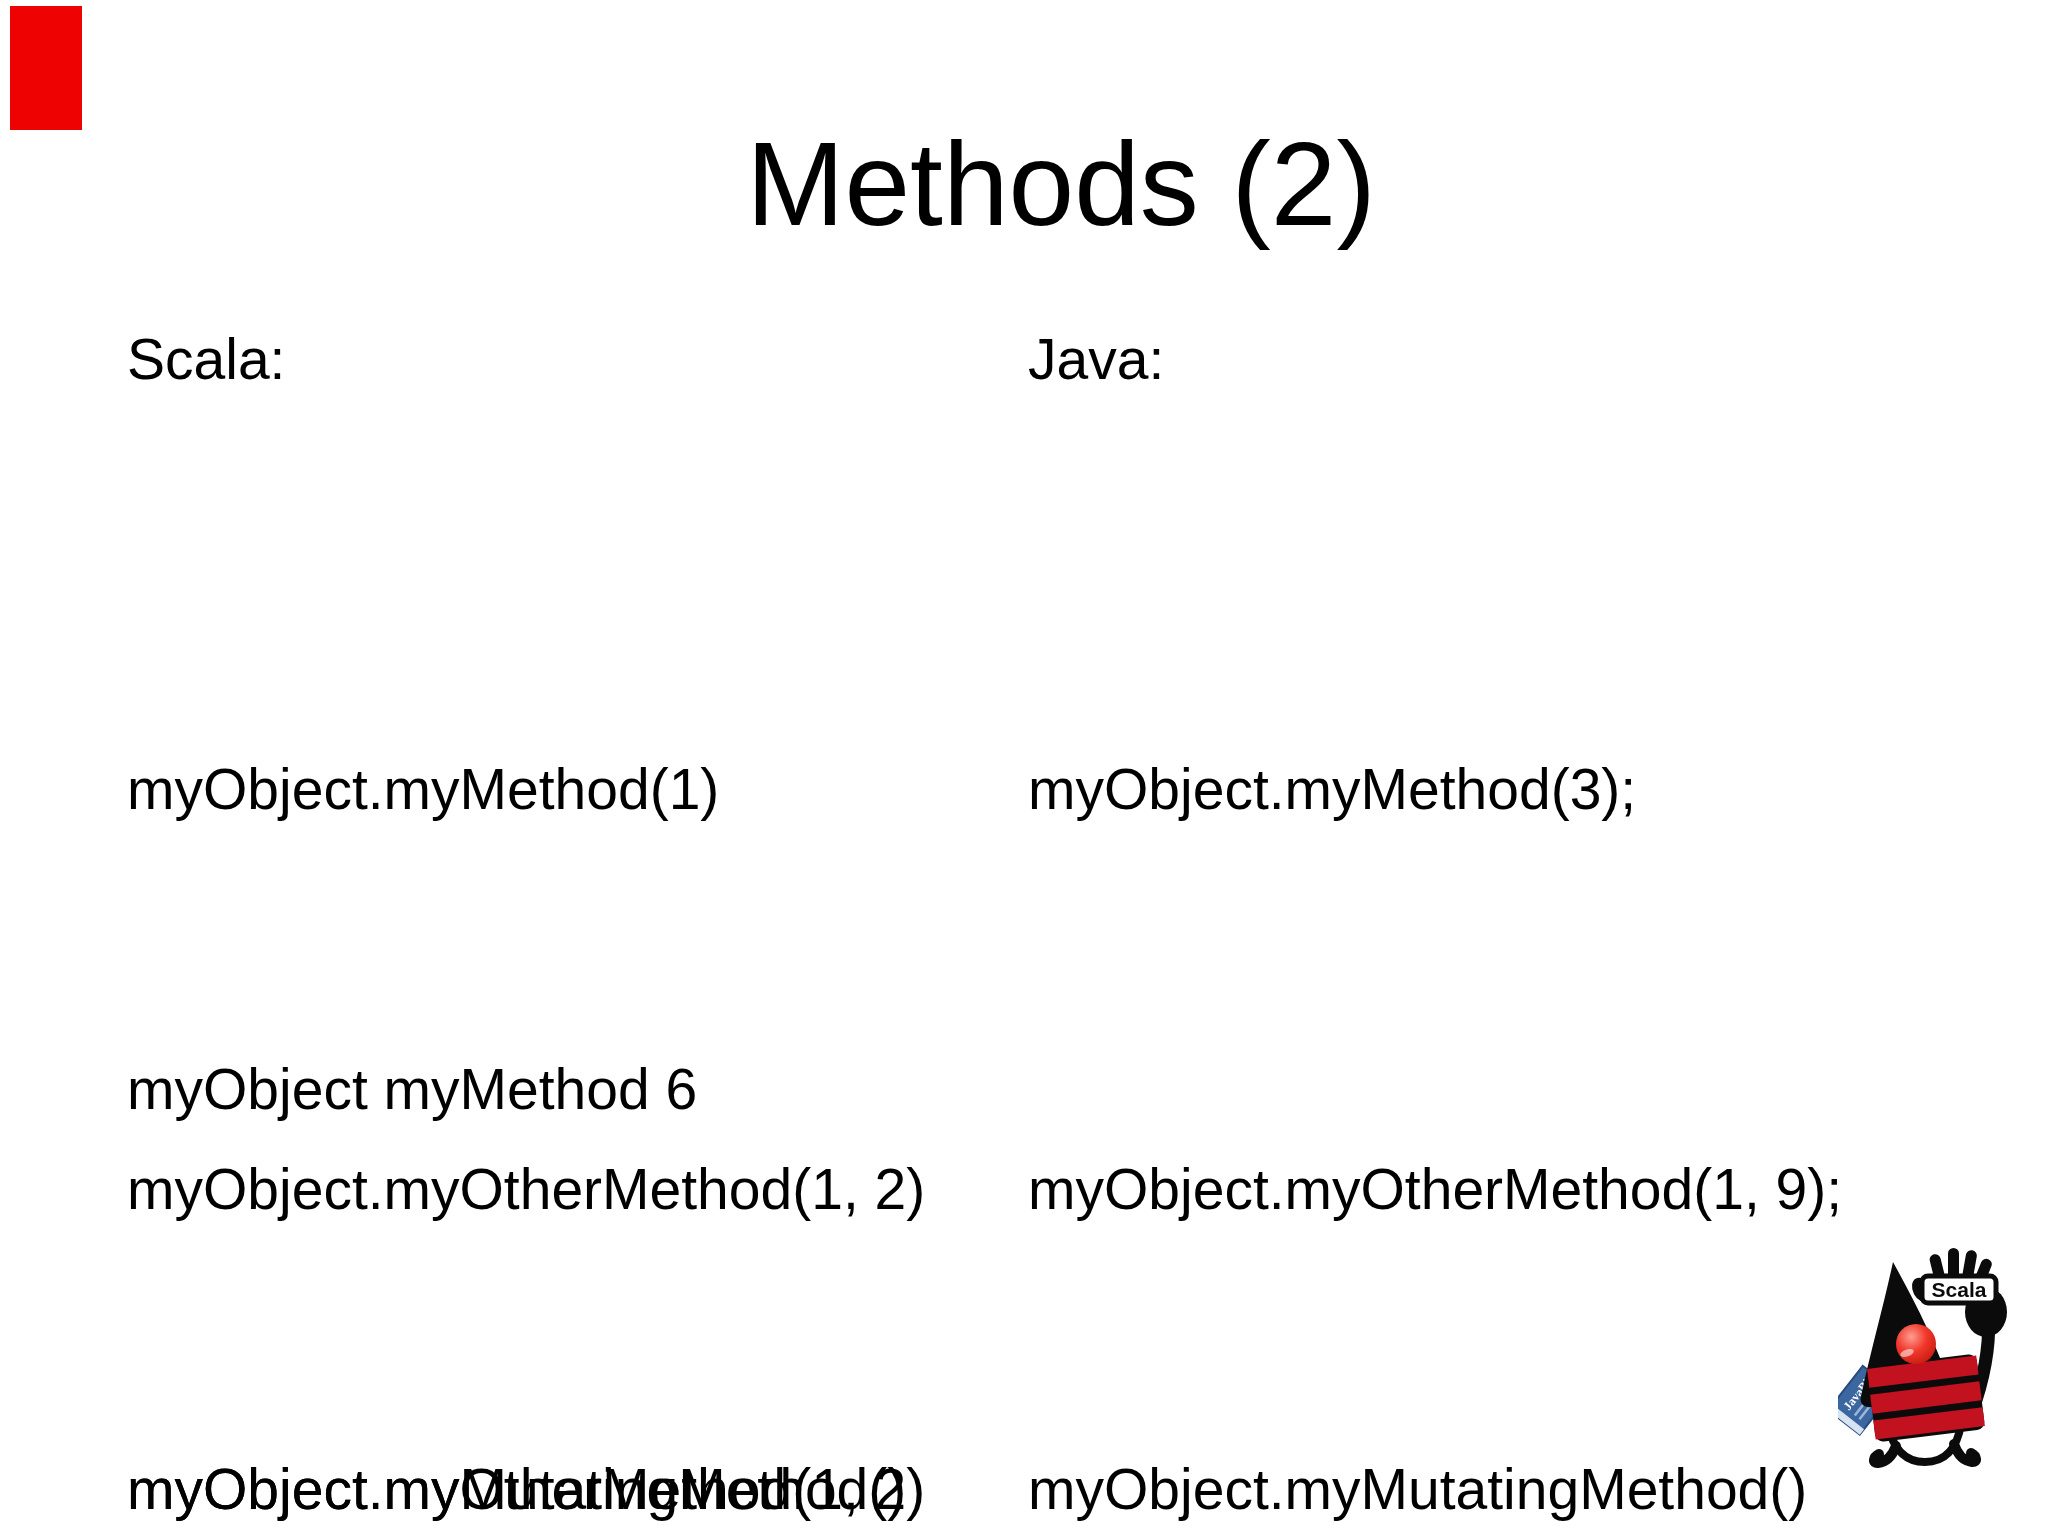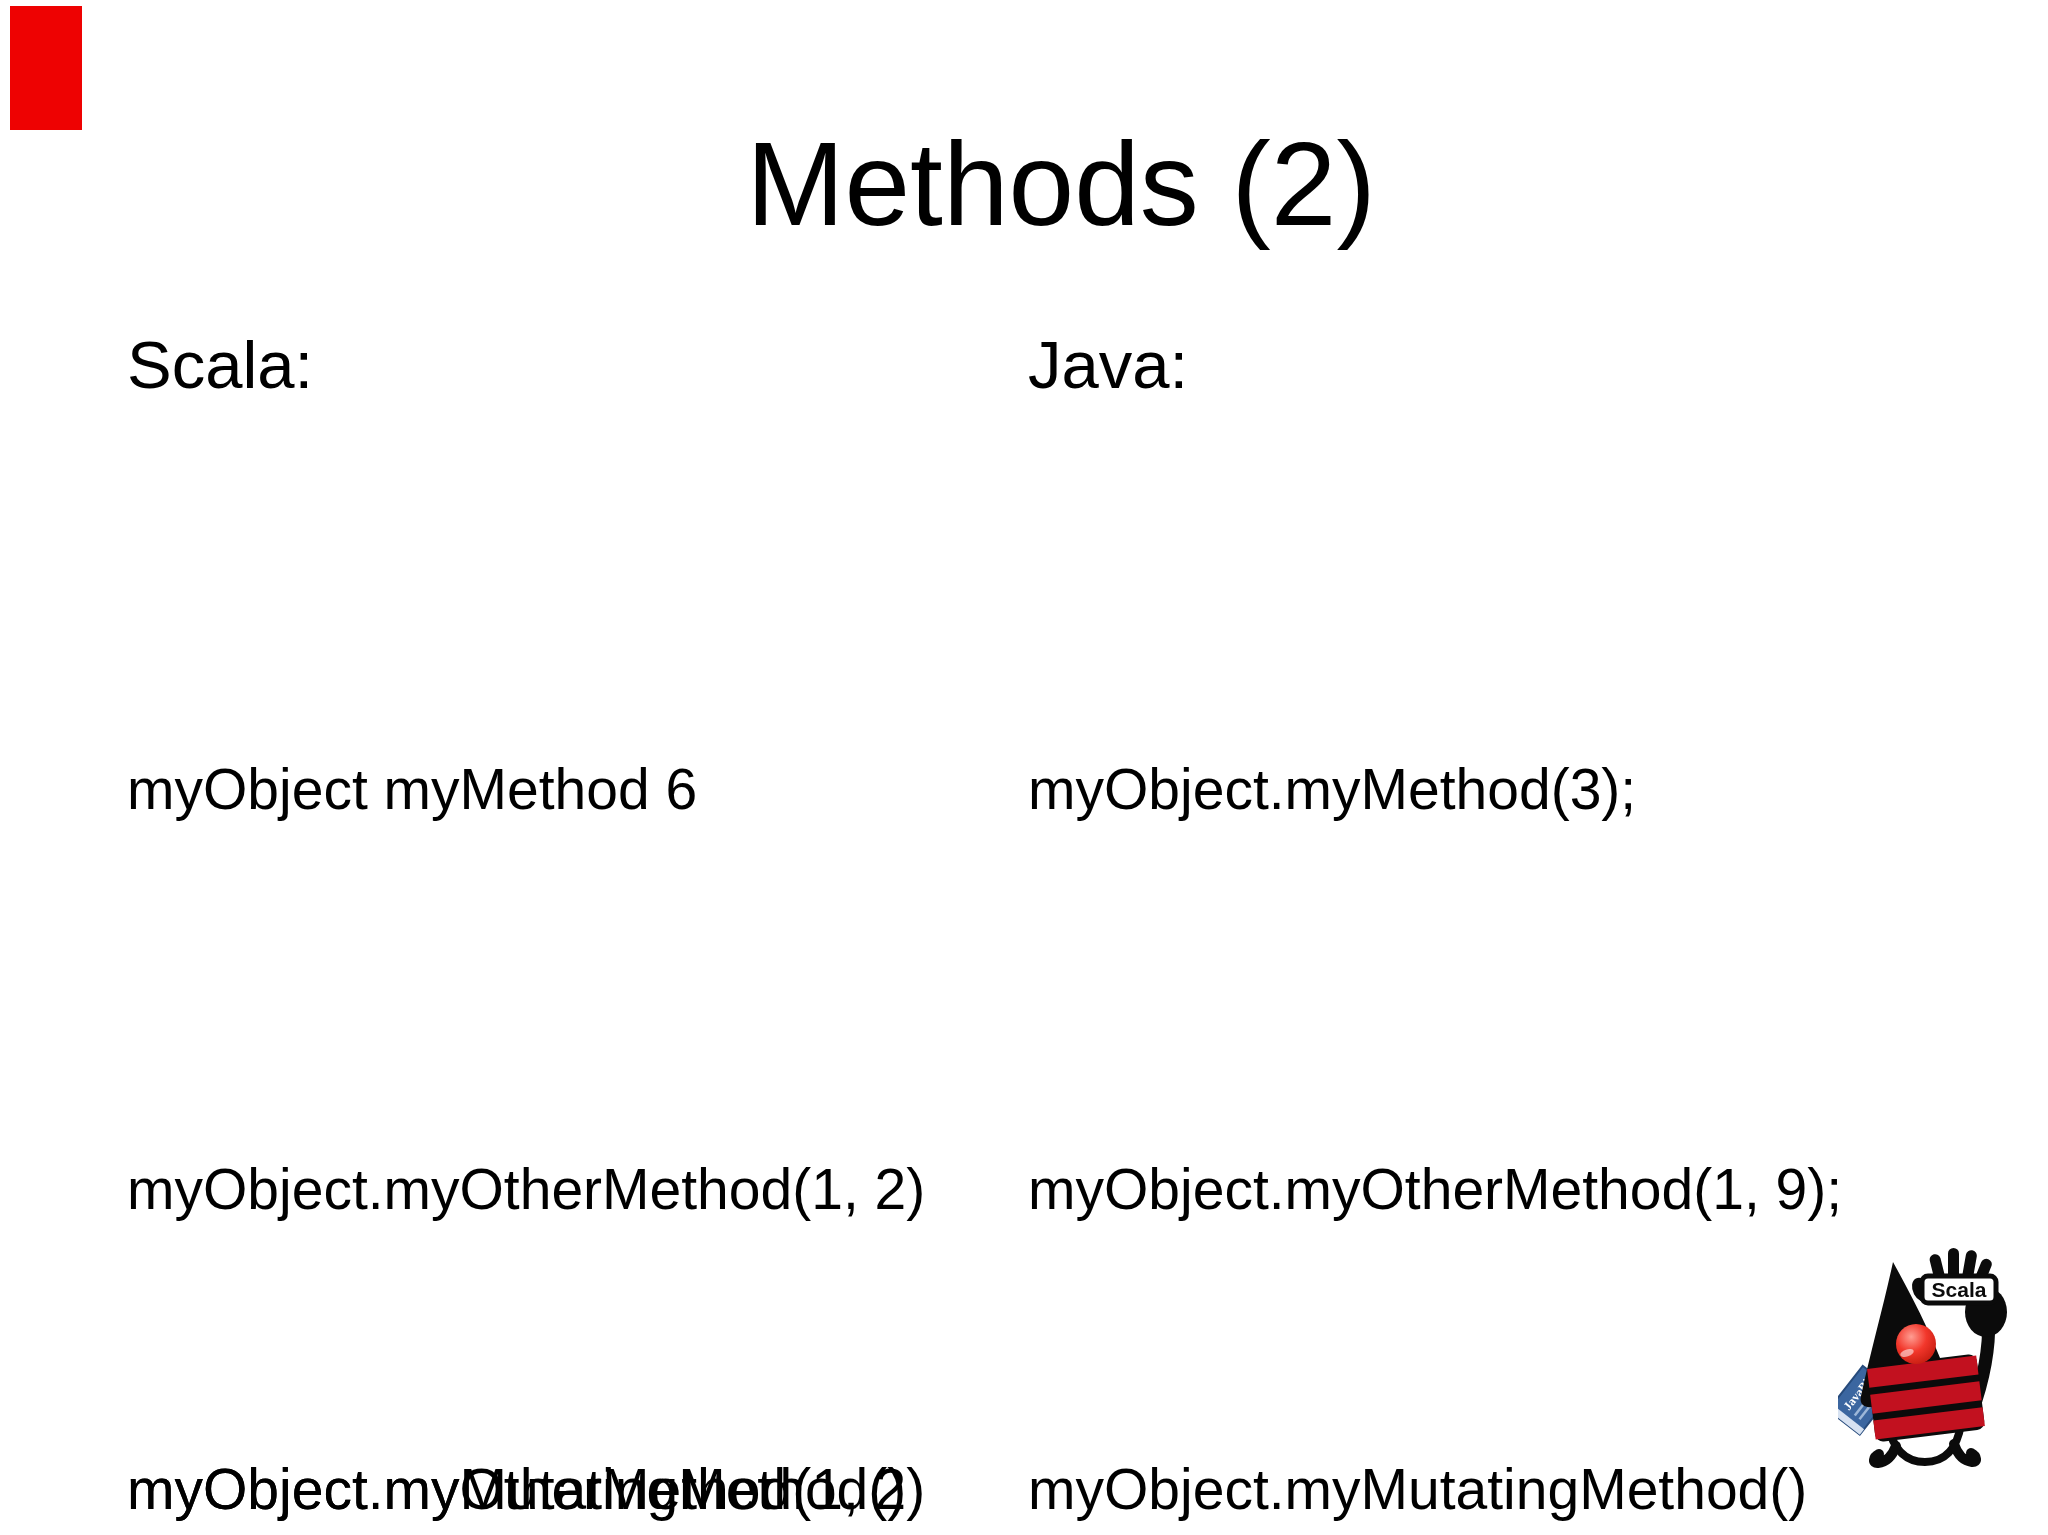--- a/index.html
+++ b/index.html
@@ -15,21 +15,21 @@
   }
   .slide-title{
     position:absolute;top:125px;left:0;width:2048px;
     margin-left:37px;
     font-size:118px;line-height:1;
     text-align:center;
     white-space:pre;
   }
   .col-header{
     position:absolute;top:331px;
-    font-size:67px;line-height:1;white-space:pre;
+    font-size:57px;line-height:1;white-space:pre;
   }
   .scala-col{left:127px;}
   .java-col{left:1028px;}
   .code-block{
     position:absolute;
     font-size:57px;line-height:100px;
     white-space:pre;
   }
   .code-block .code-line{display:block;}
   .block-row1{top:539px;}
@@ -44,20 +44,21 @@
 <body>
 
 <div class="red-mark" style="background: rgb(238, 2, 2);"></div>
 
 <div class="slide-title">Methods (2)</div>
 
 <div class="col-header scala-col">Scala:</div>
 <div class="col-header java-col">Java:</div>
 
 <div class="code-block scala-col block-row1">
+  <span class="code-line">myObject.myMethod(1)</span>
   <span class="code-line">myObject myMethod 6</span>
 </div>
 <div class="code-block scala-col block-row2">
   <span class="code-line">myObject.myOtherMethod(1, 2)</span>
   <span class="code-line">myObject myOtherMethod(1, 2)</span>
 </div>
 <div class="code-block scala-col block-row3">
   <span class="code-line">myObject.myMutatingMethod()</span>
   
   

